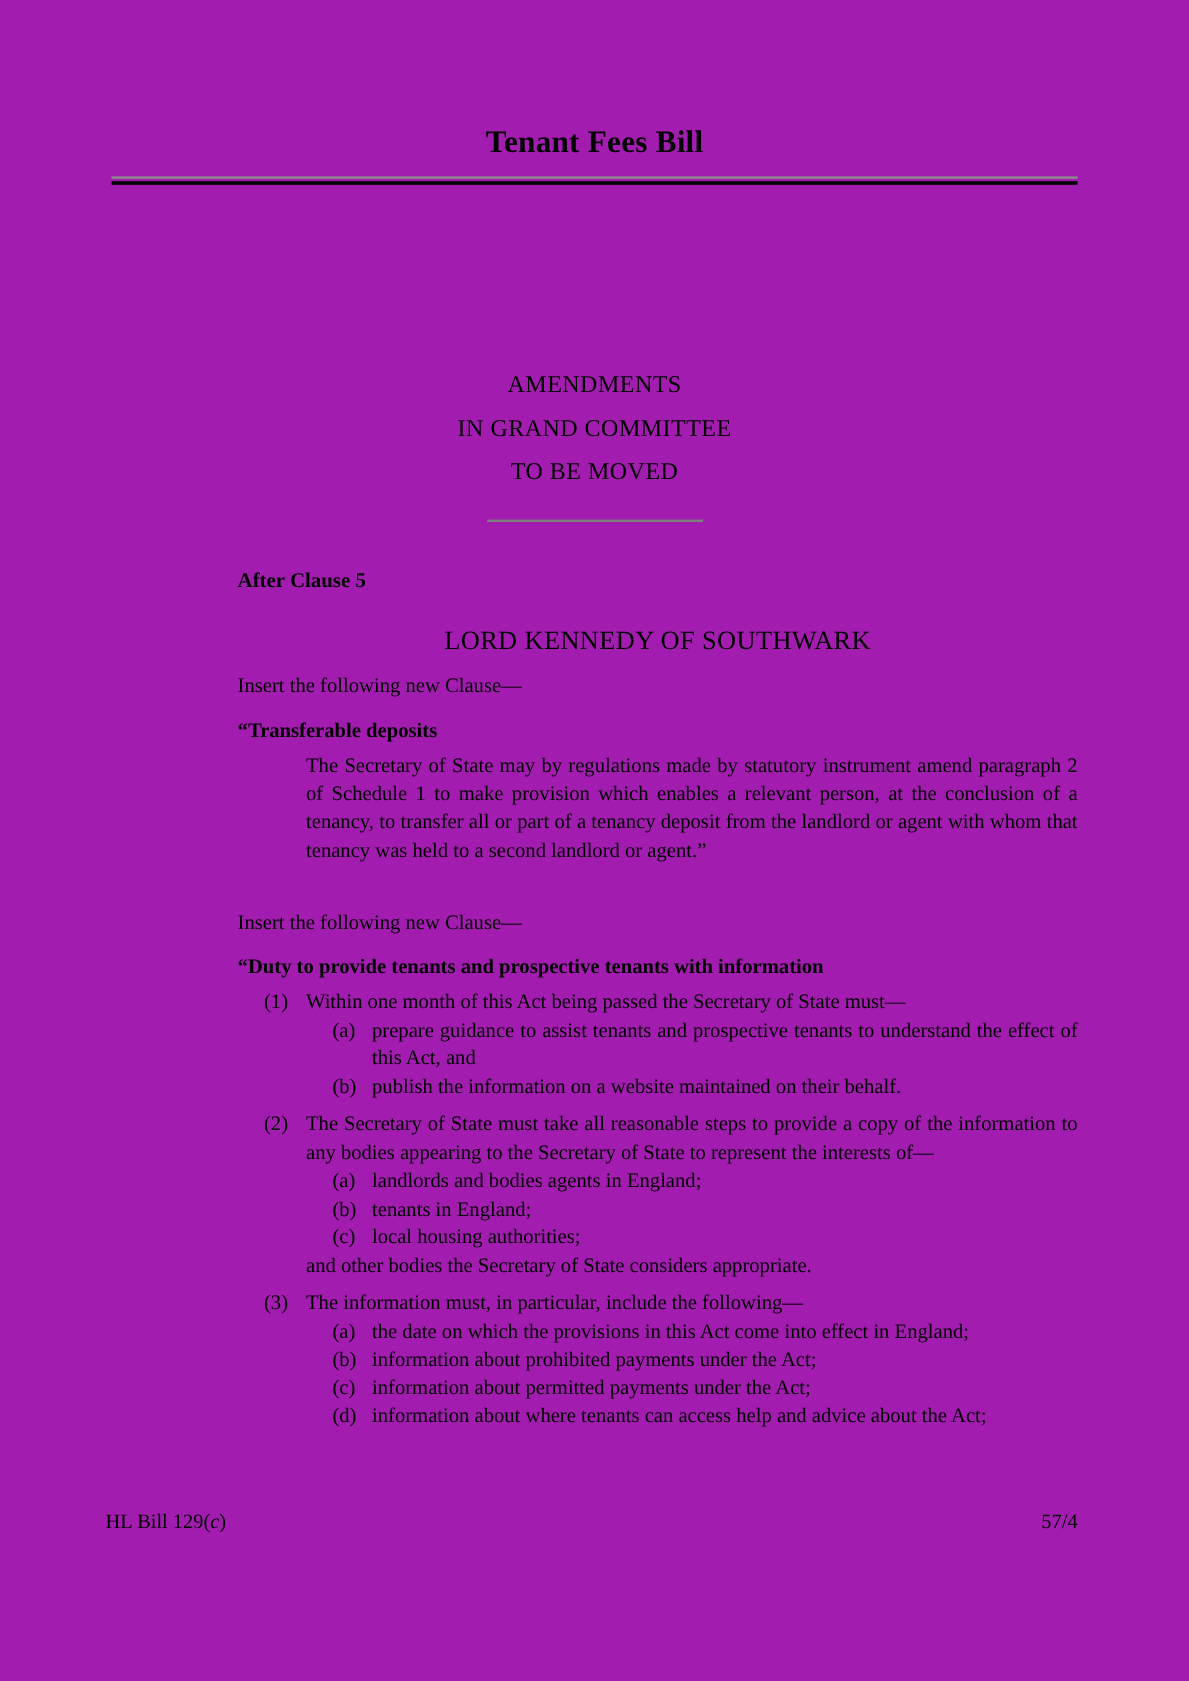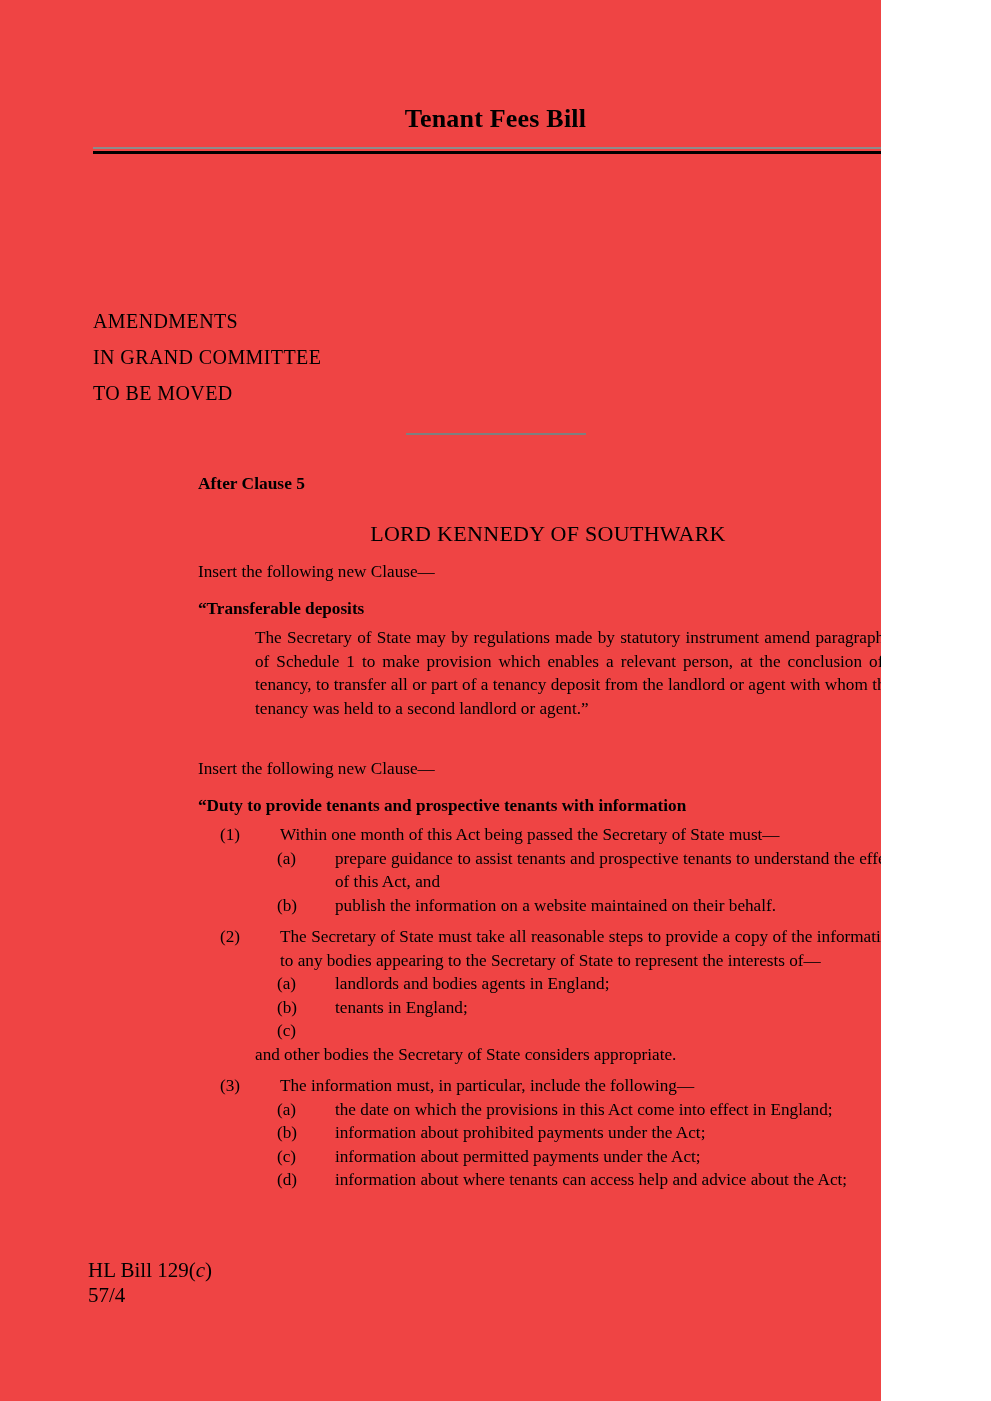--- a/index.html
+++ b/index.html
@@ -2,23 +2,23 @@
 <html><head>
 <meta charset="utf-8">
 <style>
   html, body {
     margin: 0;
     padding: 0;
     background: #ffffff;
   }
   .page {
     position: relative;
-    width: 881px;
+    width: 991px;
     height: 1401px;
-    background: #ef4444;
+    background: #a21caf;
     color: #000000;
     font-family: "Liberation Serif", "DejaVu Serif", serif;
     overflow: hidden;
     box-sizing: border-box;
   }
 
   
   .masthead {
     position: absolute;
     left: 93px;
@@ -50,20 +50,21 @@
     height: 3px;
     background: #000000;
   }
 
   
   .heading-block {
     position: absolute;
     left: 93px;
     top: 303px;
     width: 805px;
+    text-align: center;
     font-family: Liberation Serif, serif;
   }
   .heading-line {
     font-size: 20px;
     line-height: 36px;
     letter-spacing: 0.4px;
   }
   .short-rule {
     width: 180px;
     height: 2px;
@@ -122,40 +123,38 @@
     white-space: nowrap;
   }
   .row.level1 > .marker { width: 35px; }
   .row.level2 > .marker { width: 33px; }
   .row.level2 > .marker.narrow { width: 33px; text-align: left; }
 
   .row-text {
     flex: 1 1 auto;
     text-align: justify;
     text-justify: inter-word;
-    margin-left: 25px;
   }
   .row-text.nojustify { text-align: left; }
 
   .trailing {
     padding-left: 57px;
     margin: 0;
   }
 
   
   .footer {
     position: absolute;
     left: 88px;
     right: 93px;
     top: 1258px;
     display: flex;
     justify-content: space-between;
-    align-items: flex-start;
-    font-size: 21px;
-    flex-direction: column;
+    align-items: center;
+    font-size: 17px;
   }
   .footer .ital { font-style: italic; }
 </style>
 </head>
 <body>
 
 <div class="page">
 
   <div class="masthead">
     <div class="doc-title">Tenant Fees Bill</div>
@@ -214,20 +213,21 @@
         <div class="row level2">
           <span class="marker">(a)</span>
           <span class="row-text nojustify">landlords and bodies agents in England;</span>
         </div>
         <div class="row level2">
           <span class="marker">(b)</span>
           <span class="row-text nojustify">tenants in England;</span>
         </div>
         <div class="row level2">
           <span class="marker">(c)</span>
+          <span class="row-text nojustify">local housing authorities;</span>
         </div>
         <div class="trailing">and other bodies the Secretary of State considers appropriate.</div>
       </div>
 
       <div class="spacer-sm"></div>
 
       <div>
         <div class="row level1">
           <span class="marker">(3)</span>
           <span class="row-text nojustify">The information must, in particular, include the following—</span>

